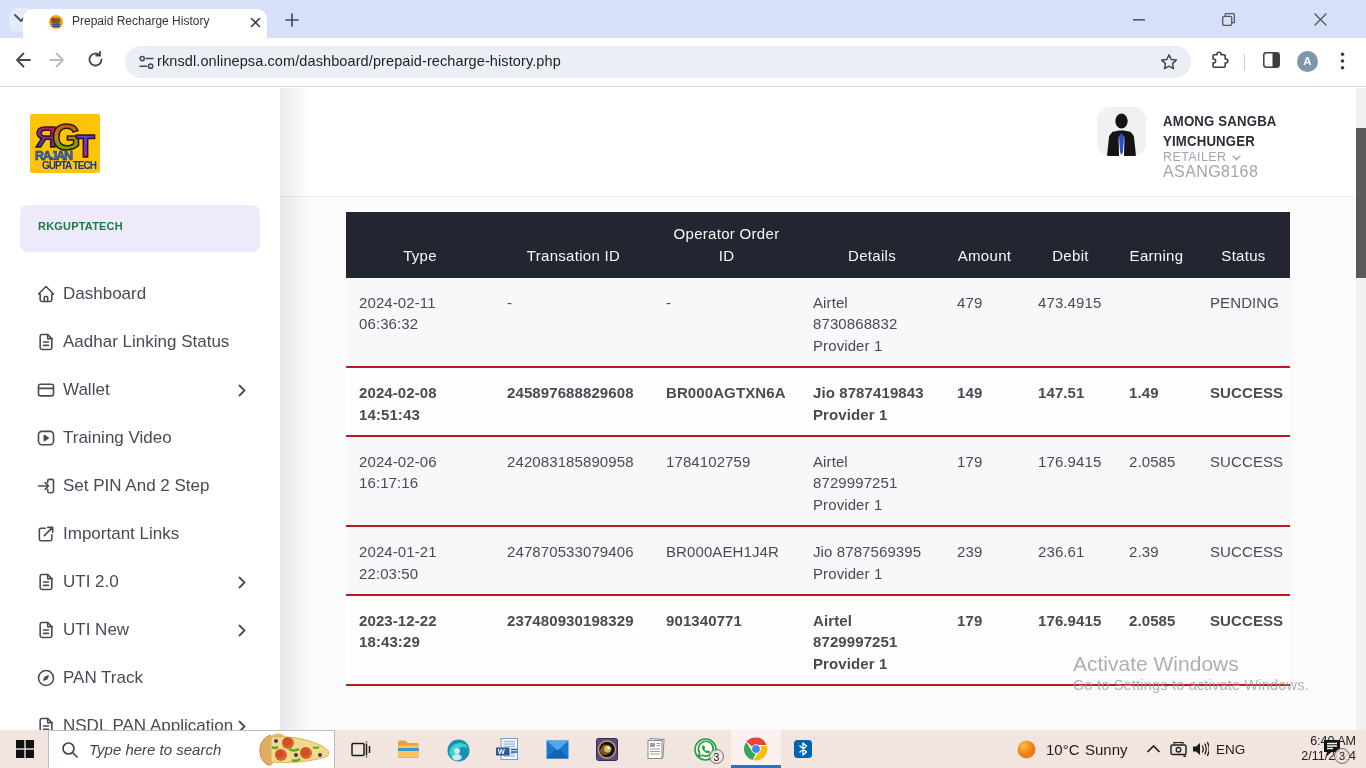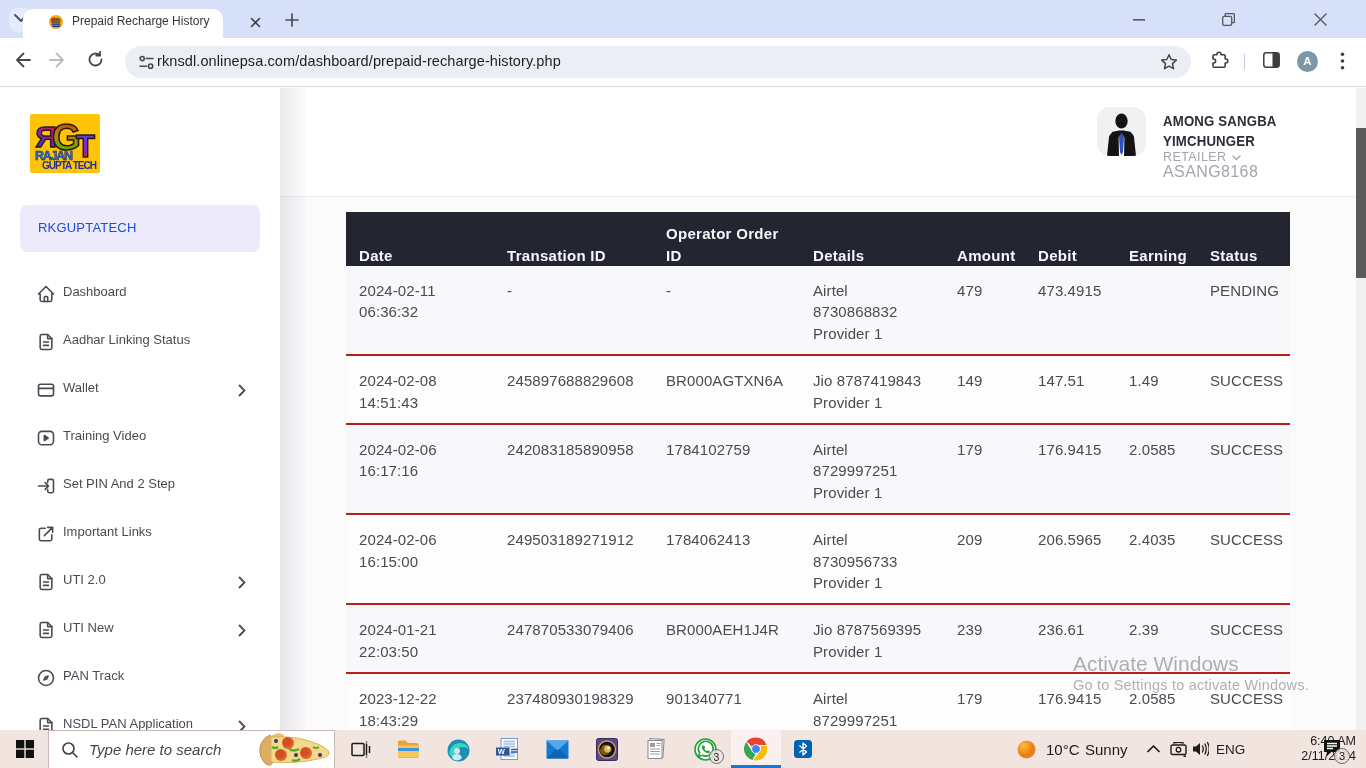--- a/index.html
+++ b/index.html
@@ -1,48 +1,48 @@
 <!DOCTYPE html>
 <html><head>
 <meta charset="utf-8">
 <style>
   * { margin:0; padding:0; box-sizing:border-box; }
   html,body { width:1366px; height:768px; overflow:hidden; font-family:"Liberation Sans", sans-serif; }
   .abs { position:absolute; }
   
   #tabstrip { position:absolute; left:0; top:0; width:1366px; height:38px; background:#d6e0f9; }
   #tabsearch { position:absolute; left:9px; top:8px; width:24px; height:24px; border-radius:8px; background:#e4ebfa; }
-  #tab { position:absolute; left:23px; top:9px; width:200px; height:29px; background:#ffffff; border-radius:10px 10px 0 0; }
+  #tab { position:absolute; left:23px; top:9px; width:244px; height:29px; background:#ffffff; border-radius:10px 10px 0 0; }
   #tab .title { position:absolute; left:49px; top:5px; font-size:12px; color:#35363a; white-space:nowrap; }
   #toolbar { position:absolute; left:0; top:38px; width:1366px; height:49px; background:#ffffff; border-bottom:1px solid #d8dbe1; }
   #urlpill { position:absolute; left:125px; top:8px; width:1066px; height:32px; border-radius:16px; background:#eceef6; }
   #urltext { position:absolute; left:32px; top:7px; font-size:14.5px; color:#1e1f22; letter-spacing:0.1px; }
   
   #page { position:absolute; left:0; top:88px; width:1366px; height:642px; background:#fbfbfc; }
   #hdrstrip { position:absolute; left:0; top:0; width:1356px; height:109px; background:#ffffff; border-bottom:1px solid #edebf0; }
   #sidebar { position:absolute; left:0; top:0; width:280px; height:642px; background:#ffffff; }
   #sideshadow { position:absolute; left:280px; top:0; width:27px; height:642px; background:linear-gradient(to right, rgba(98,98,120,0.13), rgba(98,98,120,0.02)); }
   #brandpill { position:absolute; left:20px; top:117px; width:240px; height:47px; border-radius:8px; background:#edeafc; }
-  #brandpill span { position:absolute; left:18px; top:15px; font-size:13px; font-weight:normal; letter-spacing:0.2px; color:#1d4ed8; }
+  #brandpill span { position:absolute; left:18px; top:15px; font-size:11px; font-weight:bold; letter-spacing:0.2px; color:#15803d; }
   .mitem { position:absolute; left:36px; width:230px; height:24px; }
   .mitem .mi { position:absolute; left:0; top:2px; }
-  .mitem .mt { position:absolute; left:27px; top:2px; font-size:13px; color:#4a4a55; white-space:nowrap; }
+  .mitem .mt { position:absolute; left:27px; top:2px; font-size:17px; color:#4a4a55; white-space:nowrap; }
   .mitem .chev { position:absolute; left:202px; top:6px; }
   
   #profile { position:absolute; left:1097px; top:19px; }
   #pfimg { position:absolute; left:0; top:0; width:49px; height:49px; border-radius:13px; background:#f1f1f2; overflow:hidden; }
   #pfname { position:absolute; left:66px; top:4px; width:150px; font-size:15px; font-weight:bold; color:#2e2c38; line-height:20px; letter-spacing:0.2px; transform:scaleX(0.88); transform-origin:left top; }
   #pfrole { position:absolute; left:66px; top:43px; font-size:12.5px; color:#a6a3af; letter-spacing:0.4px; white-space:nowrap; }
   #pfid   { position:absolute; left:66px; top:56px; font-size:16px;  color:#a6a3af; letter-spacing:0.4px; }
   
   #tbl { position:absolute; left:346px; top:124px; width:944px; border-collapse:collapse; table-layout:fixed; }
-  #tbl th { background:#232630; color:#f7f6fa; font-size:15px; font-weight:bold; text-align:left; vertical-align:bottom; padding:11px 13px 0 13px; letter-spacing:0.3px; line-height:21.5px; }
+  #tbl th { background:#232630; color:#f7f6fa; font-size:15px; font-weight:normal; text-align:center; vertical-align:bottom; padding:11px 13px 12px 13px; letter-spacing:0.3px; line-height:21.5px; }
   #tbl td { font-size:15px; color:#4b4a52; text-align:left; vertical-align:top; padding:14px 13px 10px 13px; line-height:21.4px; letter-spacing:0.1px; }
   #tbl tr.odd td { background:#f8f8fa; }
-  #tbl tr.even td { background:#fdfdfe; }
+  #tbl tr.even td { background:#fdfdfe;font-weight:bold; }
   #tbl tbody tr td { border-bottom:2px solid #b91c1c; }
   
   #sbtrack { position:absolute; left:1356px; top:0px; width:10px; height:642px; background:#f0f0f1; }
   #sbthumb { position:absolute; left:1356px; top:40px; width:10px; height:150px; background:#5a5a5a; }
   
   #wm1 { position:absolute; left:1073px; top:564px; font-size:21px; color:#9d9ba1; opacity:0.8; }
   #wm2 { position:absolute; left:1073px; top:589px; font-size:14.5px; color:#9d9ba1; opacity:0.8; letter-spacing:0.2px; }
   
   #taskbar { position:absolute; left:0; top:730px; width:1366px; height:38px; background:#f2e5df; }
   #searchbox { position:absolute; left:48px; top:0px; width:287px; height:38px; background:#ffffff; border:1px solid #cbb9b7; border-bottom:none;font-style:italic; }
@@ -279,21 +279,21 @@
         <col style="width:159px">
         <col style="width:147px">
         <col style="width:144px">
       <col style="width:81px">
         <col style="width:91px">
         <col style="width:81px">
         <col style="width:93px">
     </colgroup>
     <thead>
       <tr>
-          <th>Date</th>
+          <th>Type</th>
           <th>Transation ID</th>
           <th>Operator Order ID</th>
           <th>Details</th>
           <th>Amount</th>
           <th>Debit</th>
           <th>Earning</th>
           <th>Status</th>
         </tr>
     </thead>
     <tbody>
@@ -318,30 +318,20 @@
           <td>SUCCESS</td>
         </tr>
       <tr class="odd">
           <td>2024-02-06 16:17:16</td>
           <td>242083185890958</td>
           <td>1784102759</td>
           <td>Airtel 8729997251 Provider 1</td>
           <td>179</td>
           <td>176.9415</td>
           <td>2.0585</td>
-          <td>SUCCESS</td>
-        </tr>
-      <tr class="even">
-          <td>2024-02-06 16:15:00</td>
-          <td>249503189271912</td>
-          <td>1784062413</td>
-          <td>Airtel 8730956733 Provider 1</td>
-          <td>209</td>
-          <td>206.5965</td>
-          <td>2.4035</td>
           <td>SUCCESS</td>
         </tr>
       <tr class="odd">
           <td>2024-01-21 22:03:50</td>
           <td>247870533079406</td>
           <td>BR000AEH1J4R</td>
           <td>Jio 8787569395 Provider 1</td>
           <td>239</td>
           <td>236.61</td>
           <td>2.39</td>

